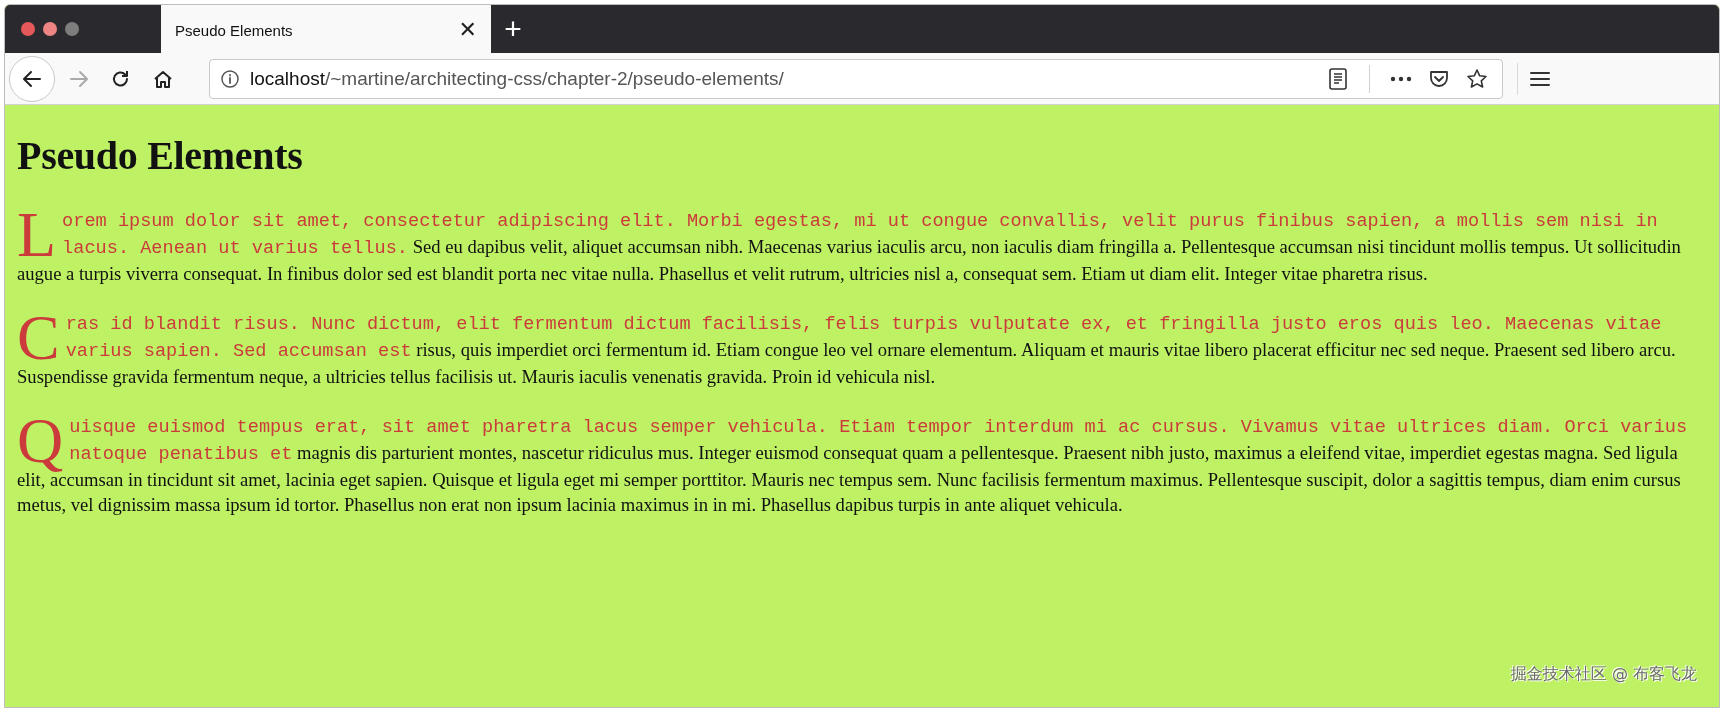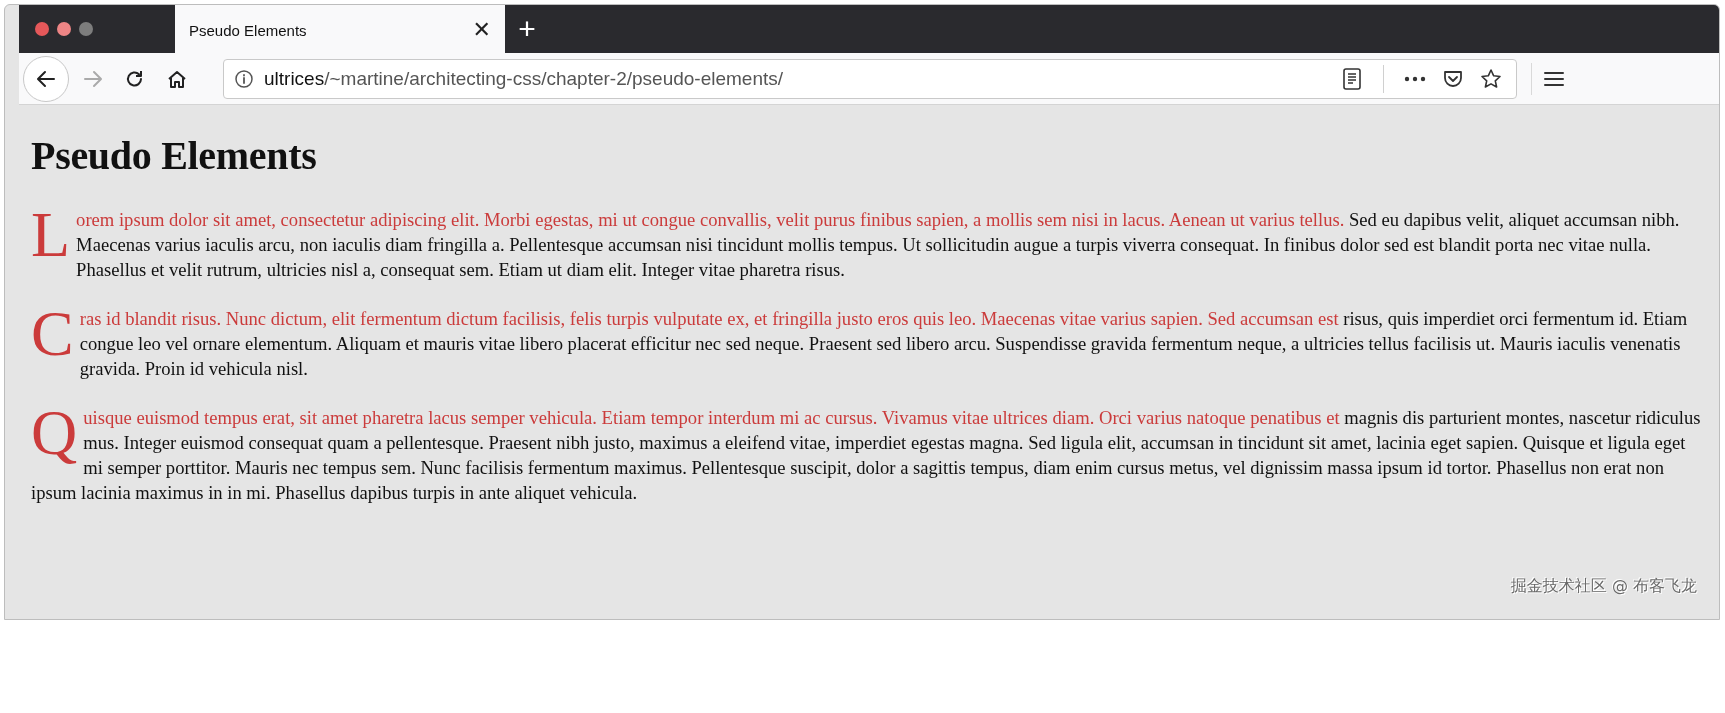--- a/index.html
+++ b/index.html
@@ -1,21 +1,21 @@
 <!DOCTYPE html>
 <html><head>
 <meta charset="utf-8">
 <style>
   * { box-sizing: border-box; margin: 0; padding: 0; }
   html, body { width: 1725px; height: 713px; background: #ffffff; overflow: hidden; }
   body { font-family: "Liberation Sans", sans-serif; position: relative; }
 
   .window {
-    position: absolute; left: 4px; top: 4px; width: 1716px; height: 616px;
-    border: 1px solid #bdbdbd; border-radius: 6px 6px 0 0; overflow: hidden; background: #e5e5e5; padding-left: 14px;
+    position: absolute; left: 4px; top: 4px; width: 1716px; height: 704px;
+    border: 1px solid #bdbdbd; border-radius: 6px 6px 0 0; overflow: hidden; background: #bef264;
   }
   
   .tabbar {
     height: 48px; background: #2a2a2e; position: relative; display: flex; align-items: stretch;
   }
   .traffic { display: flex; align-items: center; gap: 8px; padding-left: 16px; width: 156px; }
   .dot { width: 14px; height: 14px; border-radius: 50%; }
   .dot.red1 { background: #e5585a; }
   .dot.red2 { background: #ee8585; }
   .dot.gray { background: #7d7d7d; }
@@ -51,21 +51,21 @@
   .menu-btn { position: absolute; left: 1515px; top: 6px; width: 40px; height: 40px; }
 
   
   .page { padding: 0 12px 0 12px; font-family: "Liberation Serif", serif; color: #111; }
   h1 { font-size: 40px; font-weight: bold; margin-top: 27px; margin-bottom: 27px; line-height: 48px; letter-spacing: -0.3px; }
   p.para { font-size: 18.6px; line-height: 25px; margin-bottom: 24px; text-align: left; }
   .dropcap {
     float: left; color: #cb3b3b; font-size: 64px; line-height: 48px;
     margin-top: 4px; margin-right: 6px; font-weight: normal;
   }
-  .firstline { color: #cb3b3b; }
+  .firstline { color: #cb3b3b; font-family: Liberation Mono, monospace; }
 
   .watermark {
     position: absolute; right: 22px; bottom: 22px; font-family: "DejaVu Sans", sans-serif;
     font-size: 16px; color: #6a6a6a; text-shadow: 1px 1px 0 #fff, -1px -1px 0 #fff;
   }
 </style>
 </head>
 <body>
 
 <div class="window">
@@ -105,21 +105,21 @@
       <svg width="22" height="22" viewBox="0 0 22 22">
           <path d="M3 11l8-7 8 7M5 9v10h4v-5h4v5h4V9" stroke="#222" stroke-width="2" fill="none" stroke-linejoin="round"></path>
         </svg>
     </div>
 
     <div class="urlbar">
       <svg width="20" height="20" viewBox="0 0 20 20">
           <circle cx="10" cy="10" r="8" stroke="#555" stroke-width="1.5" fill="none"></circle>
           <path d="M10 9v5M10 6v.5" stroke="#555" stroke-width="1.8" stroke-linecap="round"></path>
         </svg>
-      <span class="url-text"><span class="url-host">ultrices</span><span>/~martine/architecting-css/chapter-2/pseudo-elements/</span></span>
+      <span class="url-text"><span class="url-host">localhost</span><span>/~martine/architecting-css/chapter-2/pseudo-elements/</span></span>
       <div class="url-right">
         <div class="url-icon">
           <svg width="20" height="22" viewBox="0 0 20 22">
               <rect x="2" y="1" width="16" height="20" rx="2" stroke="#333" stroke-width="1.6" fill="none"></rect>
               <path d="M6 6h8M6 9h8M6 12h8M6 15h5" stroke="#333" stroke-width="1.3"></path>
             </svg>
         </div>
         <div class="url-sep"></div>
         <div class="url-icon">
           <svg width="24" height="8" viewBox="0 0 24 8">

